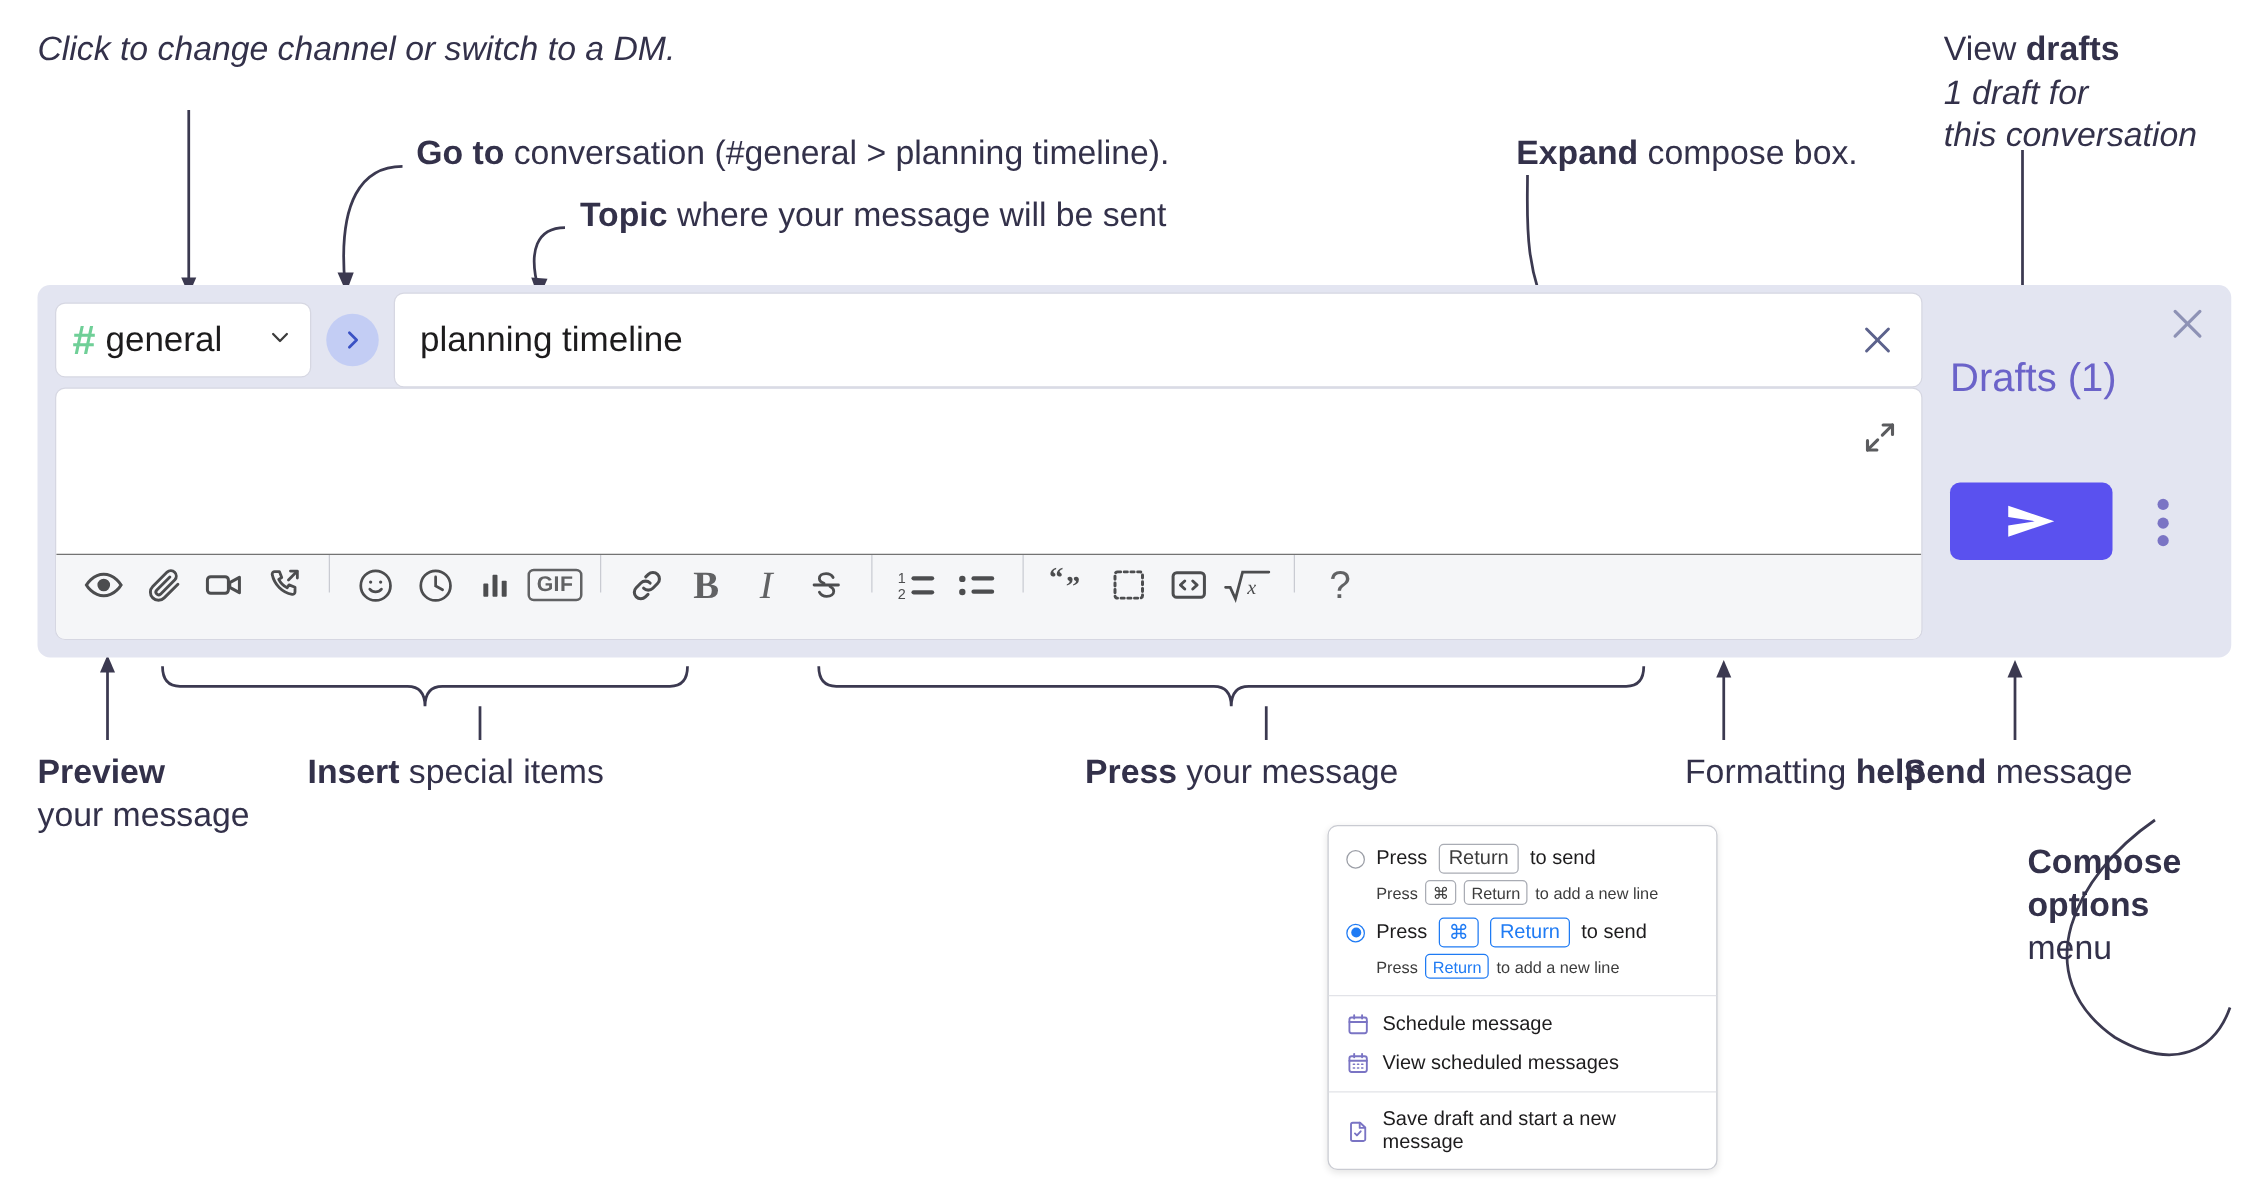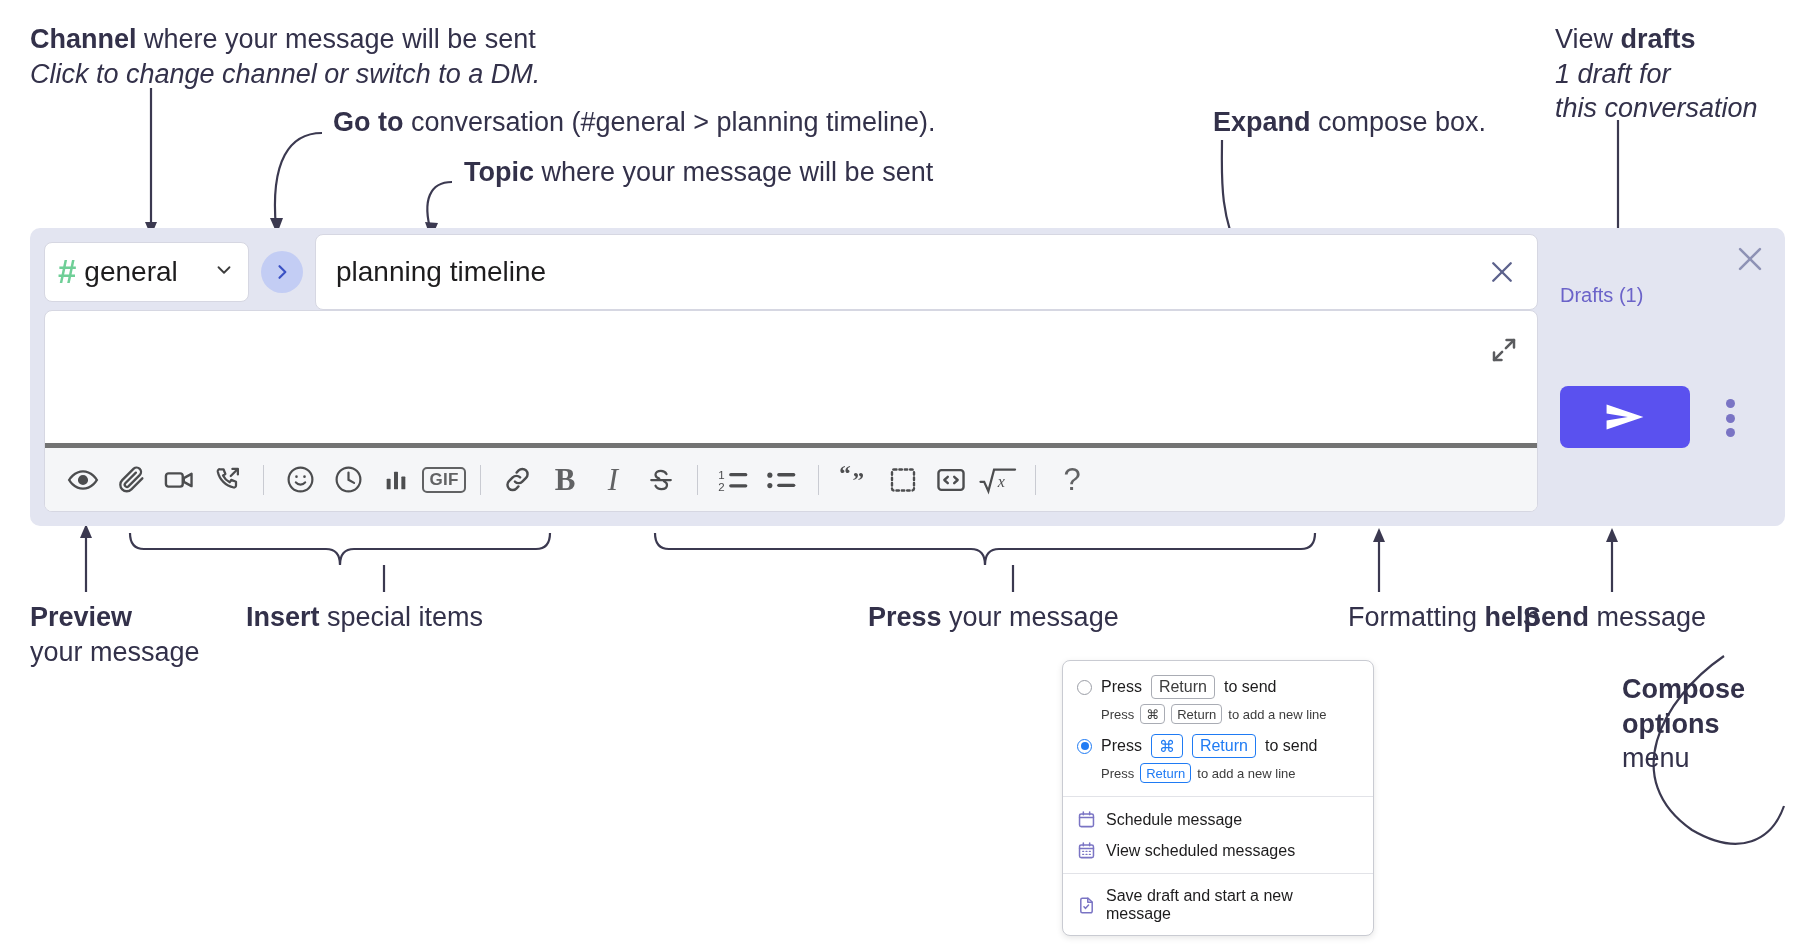--- a/index.html
+++ b/index.html
@@ -61,41 +61,41 @@
     background:#ffffff; border:1px solid #d6d7e2; border-radius:8px;
     overflow:hidden;
   }
   .msg-placeholder {
     position:absolute; left:22px; top:24px; font-size:27px; color:#868a92;
   }
   .expand-btn { position:absolute; right:18px; top:24px; cursor:pointer; }
 
   .toolbar {
     position:absolute; left:0; right:0; bottom:0; height:68px;
-    background:#f5f6f8; border-top:5px solid #737373;
-    display:flex; align-items:center; padding:0 14px; gap:0;
+    background:#f5f6f8; border-top:1px solid #737373;
+    display:flex; align-items:flex-start; padding:0 14px; gap:0;
   }
   .tb-btn {
     width:48px; height:48px; display:flex; align-items:center; justify-content:center;
     cursor:pointer; color:#616264; flex:0 0 auto;
   }
   .tb-sep { width:1px; height:30px; background:#c9cbd2; margin:0 12px; flex:0 0 auto; }
   .gif-box {
     border:2.5px solid #616264; border-radius:5px; font-size:17px; font-weight:700;
     padding:1px 5px; letter-spacing:0.3px; color:#616264;
   }
   .bold-g { font-size:31px; font-weight:700; font-family:"Liberation Serif", serif; }
   .ital-g { font-size:31px; font-style:italic; font-family:"Liberation Serif", serif; }
   .qmark { font-size:31px; }
 
   
   #right-panel { position:absolute; left:1508px; top:0; width:247px; height:298px; }
   .panel-close { position:absolute; right:18px; top:14px; cursor:pointer; }
   .drafts-link {
-    position:absolute; left:22px; top:56px; font-size:20px; color:#6b63c9; cursor:pointer;
+    position:absolute; left:22px; top:56px; font-size:32px; color:#6b63c9; cursor:pointer;
   }
   .send-btn {
     position:absolute; left:22px; top:158px; width:130px; height:62px;
     background:#5a51ef; border-radius:8px;
     display:flex; align-items:center; justify-content:center; cursor:pointer;
   }
   .kebab {
     position:absolute; left:178px; top:168px; width:28px; height:44px;
     display:flex; flex-direction:column; align-items:center; justify-content:space-between;
     cursor:pointer; padding:3px 0;
@@ -167,21 +167,20 @@
     <polygon points="1373,542 1385,542 1379,528" fill="#3b3950" stroke="none"></polygon>
 
     <path d="M1612 592 L1612 534"></path>
     <polygon points="1606,542 1618,542 1612,528" fill="#3b3950" stroke="none"></polygon>
 
     <path d="M1724 656 C 1660 700, 1620 780, 1692 830 C 1740 858, 1772 840, 1784 806"></path>
   </g>
 </svg>
 
 <div class="anno big" style="left:30px; top:22px;">
-  <div><b>Channel</b><span> where your message will be sent</span></div>
   <div><i>Click to change channel or switch to a DM.</i></div>
 </div>
 
 <div class="anno big" style="left:333px; top:105px;">
   <b>Go to</b><span> conversation (#general &gt; planning timeline).</span>
 </div>
 
 <div class="anno big" style="left:464px; top:155px;">
   <b>Topic</b><span> where your message will be sent</span>
 </div>

